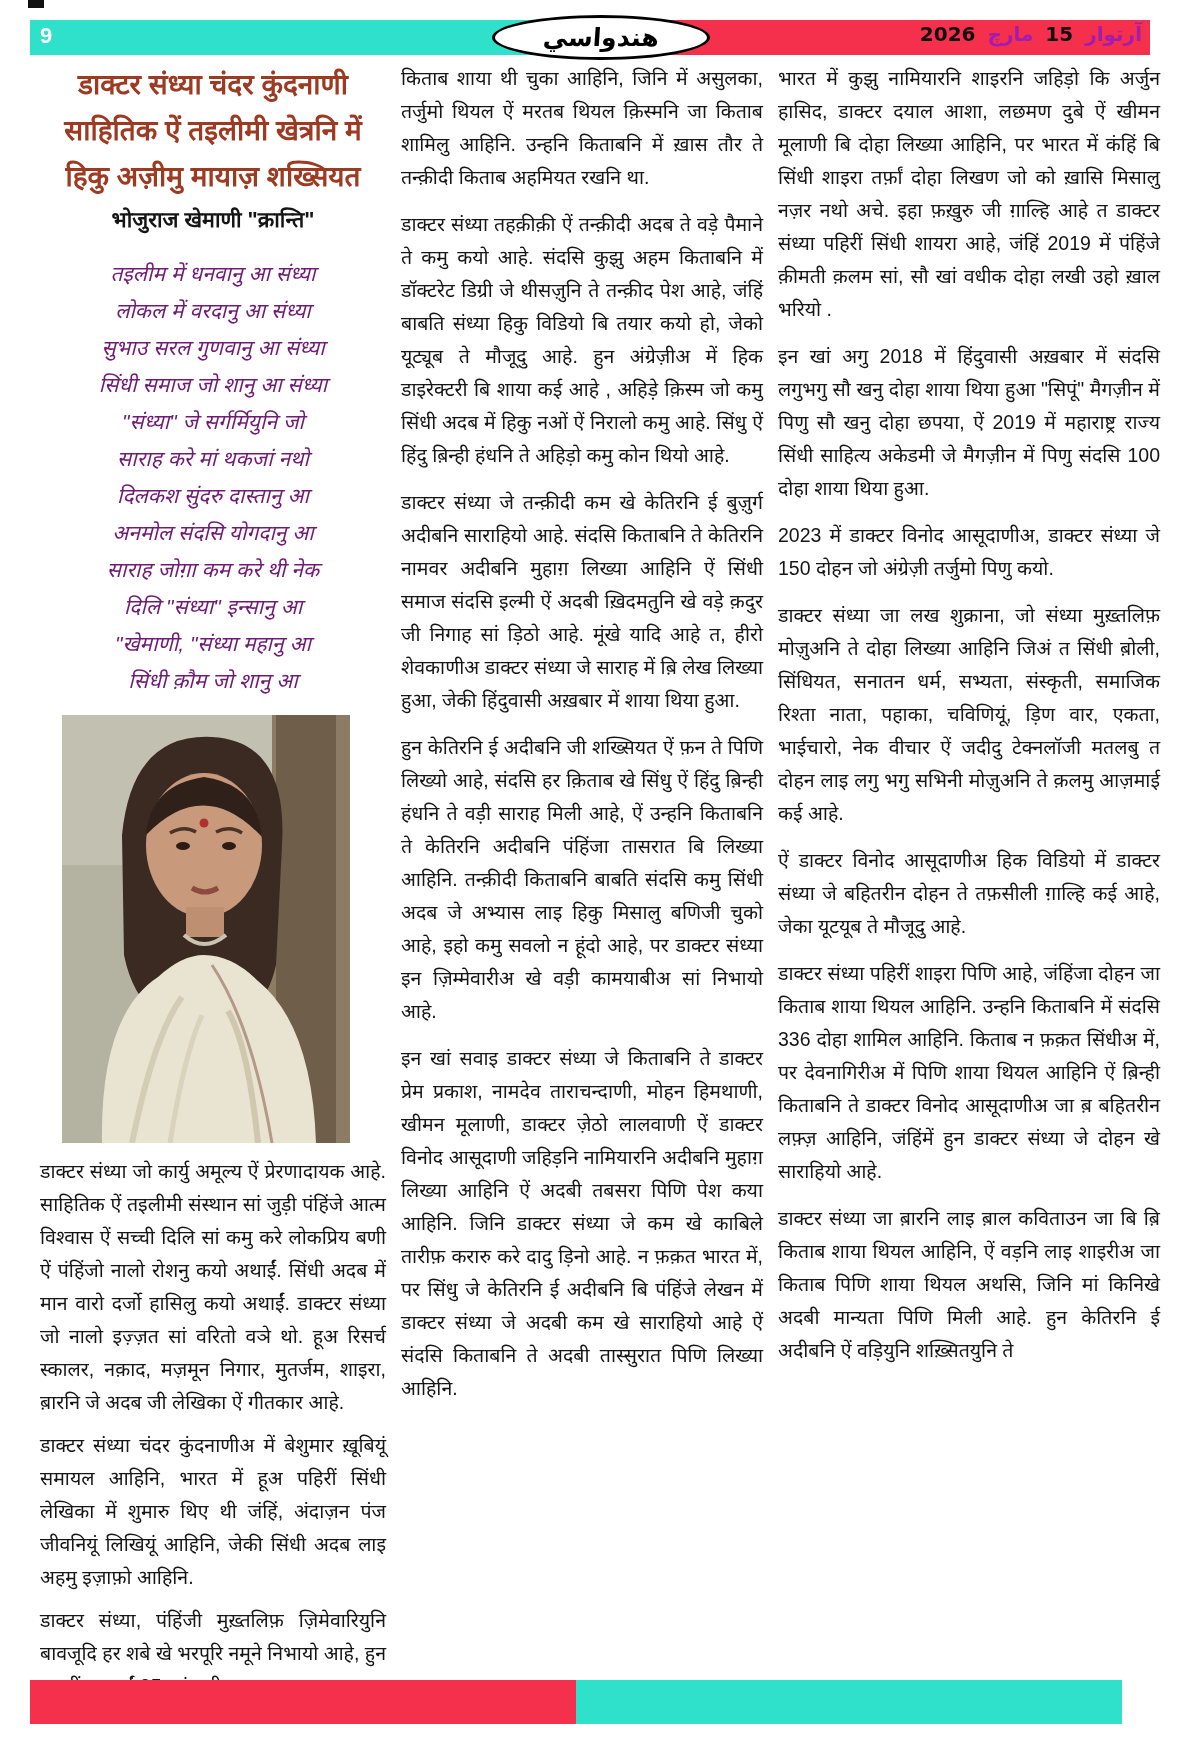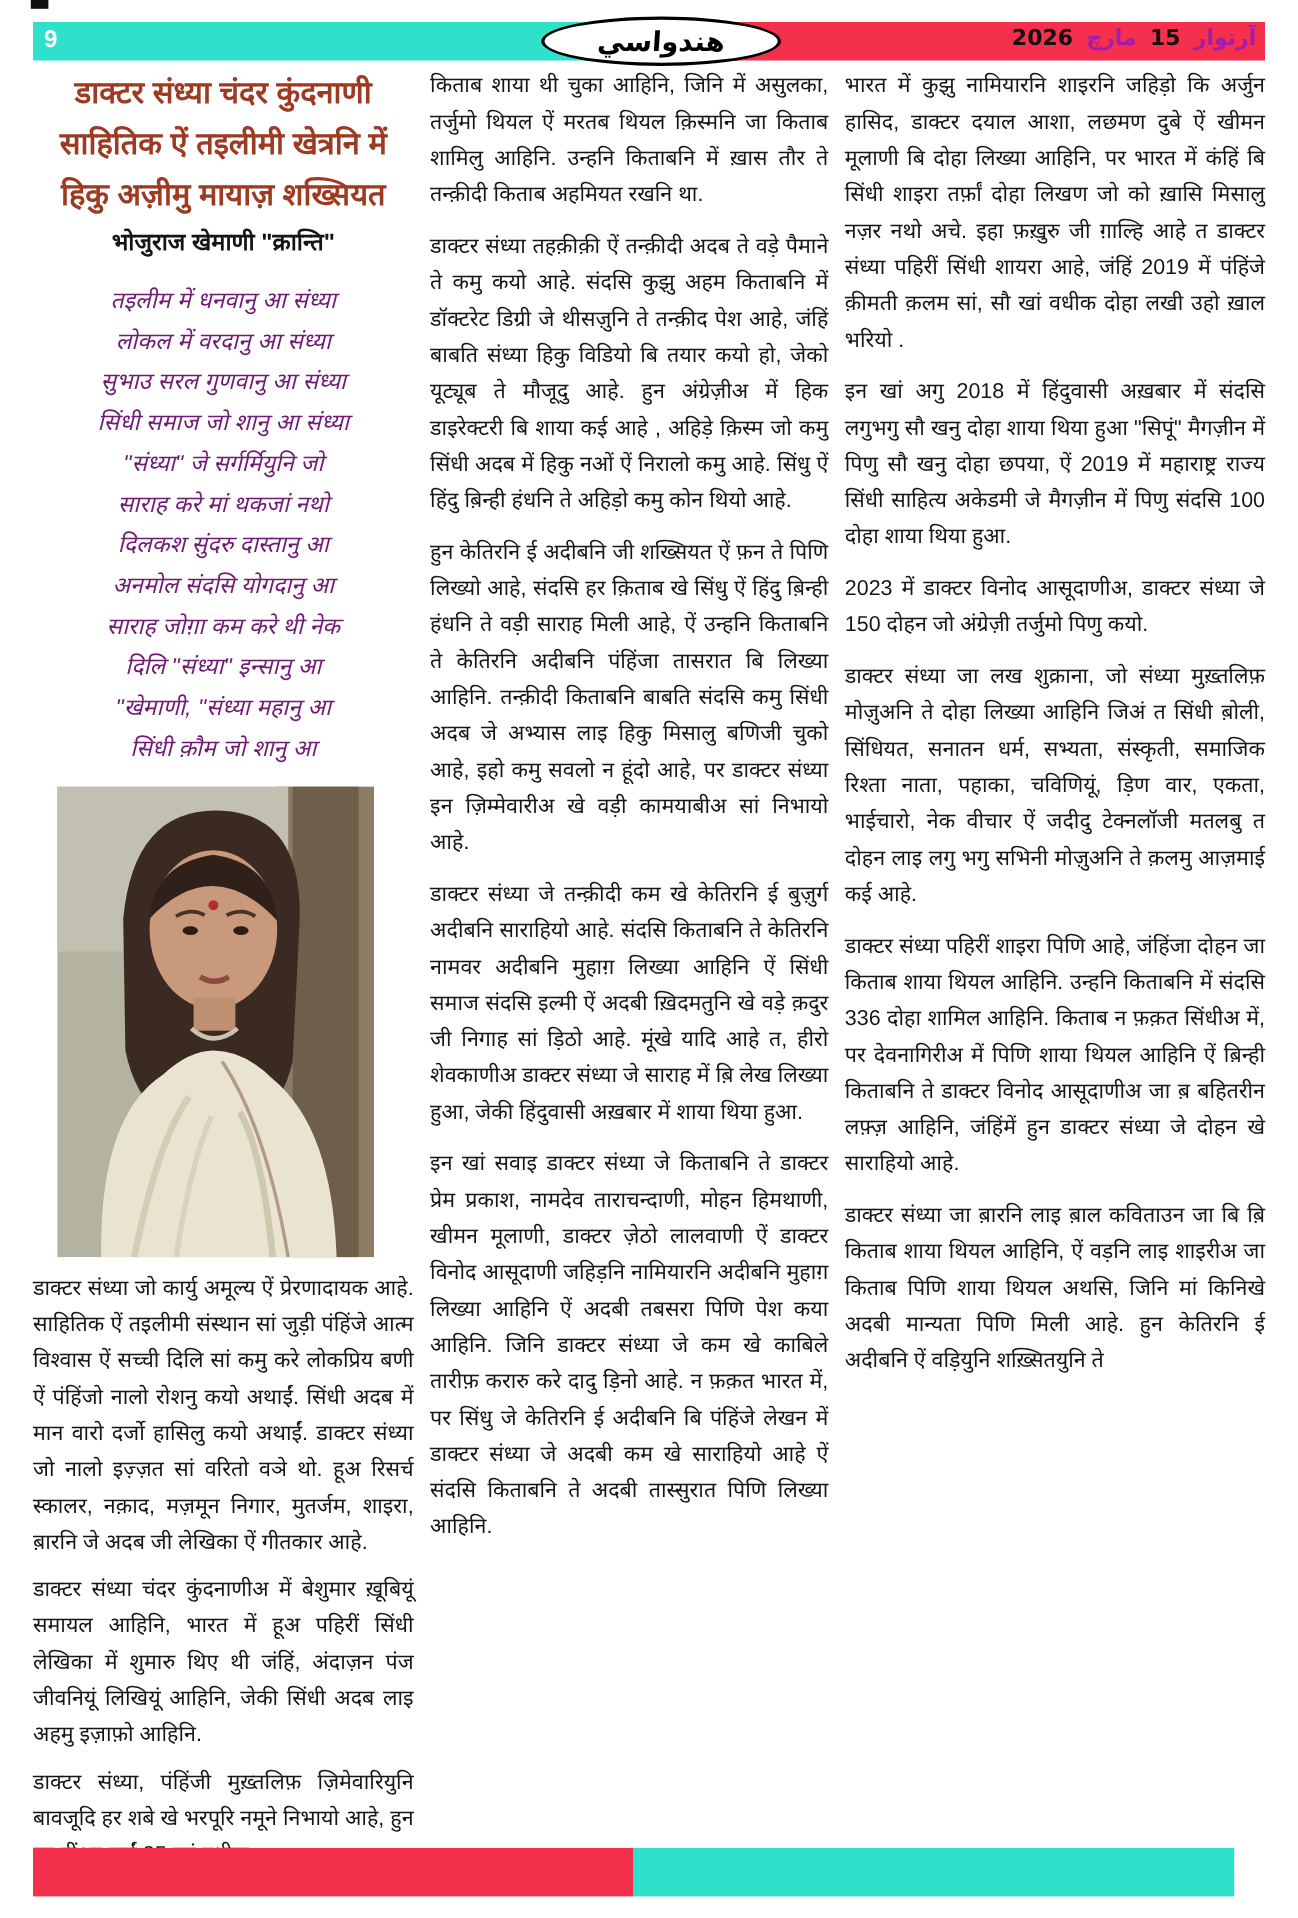--- a/index.html
+++ b/index.html
@@ -26,21 +26,21 @@
   }
   .logo-text { font-family:"DejaVu Sans",sans-serif; font-size:25px; font-weight:bold; color:#000; transform:skewX(-4deg); }
   .date-group {
     position:absolute; right:8px; top:2px; display:flex; align-items:center; gap:12px;
     direction:ltr; font-weight:bold; font-size:20px; font-family:"DejaVu Sans",sans-serif;
   }
   .d-black { color:#111; }
   .d-white { color:#a21caf; }
 
   
-  .content { position:absolute; left:30px; top:62px; width:1120px; display:flex; gap:15px; }
+  .content { position:absolute; left:40px; top:62px; width:1120px; display:flex; gap:15px; }
   .col { text-align:justify; }
   .col1 { width:346px; }
   .col2 { width:362px; }
   .col3 { width:382px; }
   .col p { font-size:19.5px; line-height:33px; margin-bottom:14px; }
   .col1 p { margin-bottom:10px; }
 
   .headline { color:#9c3a22; font-weight:bold; font-size:28px; line-height:46px; text-align:center; }
   .byline   { font-weight:bold; font-size:21.5px; text-align:center; margin-top:4px; }
   .poem { margin-top:22px; text-align:center; font-style:italic; }
@@ -137,30 +137,31 @@
       <div>
           <p>डाक्टर संध्या जो कार्यु अमूल्य ऐं प्रेरणादायक आहे. साहितिक ऐं तइलीमी संस्थान सां जुड़ी पंहिंजे आत्म विश्वास ऐं सच्ची दिलि सां कमु करे लोकप्रिय बणी ऐं पंहिंजो नालो रोशनु कयो अथाईं. सिंधी अदब में मान वारो दर्जो हासिलु कयो अथाईं. डाक्टर संध्या जो नालो इज़्ज़त सां वरितो वञे थो. हूअ रिसर्च स्कालर, नक़ाद, मज़मून निगार, मुतर्जम, शाइरा, ब़ारनि जे अदब जी लेखिका ऐं गीतकार आहे.</p>
           <p>डाक्टर संध्या चंदर कुंदनाणीअ में बेशुमार ख़ूबियूं समायल आहिनि, भारत में हूअ पहिरीं सिंधी लेखिका में शुमारु थिए थी जंहिं, अंदाज़न पंज जीवनियूं लिखियूं आहिनि, जेकी सिंधी अदब लाइ अहमु इज़ाफ़ो आहिनि.</p>
           <p>डाक्टर संध्या, पंहिंजी मुख़्तलिफ़ ज़िमेवारियुनि बावजूदि हर शबे खे भरपूरि नमूने निभायो आहे, हुन जा हींअर ताईं 35 खां वधीक</p>
         </div>
     </div>
 
     <div class="col col2">
         <p>किताब शाया थी चुका आहिनि, जिनि में असुलका, तर्जुमो थियल ऐं मरतब थियल क़िस्मनि जा किताब शामिलु आहिनि. उन्हनि किताबनि में ख़ास तौर ते तन्क़ीदी किताब अहमियत रखनि था.</p>
         <p>डाक्टर संध्या तहक़ीक़ी ऐं तन्क़ीदी अदब ते वड़े पैमाने ते कमु कयो आहे. संदसि कुझु अहम किताबनि में डॉक्टरेट डिग्री जे थीसज़ुनि ते तन्क़ीद पेश आहे, जंहिं बाबति संध्या हिकु विडियो बि तयार कयो हो, जेको यूट्यूब ते मौजूदु आहे. हुन अंग्रेज़ीअ में हिक डाइरेक्टरी बि शाया कई आहे , अहिड़े क़िस्म जो कमु सिंधी अदब में हिकु नओं ऐं निरालो कमु आहे. सिंधु ऐं हिंदु ब़िन्ही हंधनि ते अहिड़ो कमु कोन थियो आहे.</p>
+        <p>डाक्टर संध्या जे तन्क़ीदी कम खे केतिरनि ई बुज़ुर्ग अदीबनि साराहियो आहे. संदसि किताबनि ते केतिरनि नामवर अदीबनि मुहाग़ लिख्या आहिनि ऐं सिंधी समाज संदसि इल्मी ऐं अदबी ख़िदमतुनि खे वड़े क़दुर जी निगाह सां ड़िठो आहे. मूंखे यादि आहे त, हीरो शेवकाणीअ डाक्टर संध्या जे साराह में ब़ि लेख लिख्या हुआ, जेकी हिंदुवासी अख़बार में शाया थिया हुआ.</p>
         <p>हुन केतिरनि ई अदीबनि जी शख्सियत ऐं फ़न ते पिणि लिख्यो आहे, संदसि हर क़िताब खे सिंधु ऐं हिंदु ब़िन्ही हंधनि ते वड़ी साराह मिली आहे, ऐं उन्हनि किताबनि ते केतिरनि अदीबनि पंहिंजा तासरात बि लिख्या आहिनि. तन्क़ीदी किताबनि बाबति संदसि कमु सिंधी अदब जे अभ्यास लाइ हिकु मिसालु बणिजी चुको आहे, इहो कमु सवलो न हूंदो आहे, पर डाक्टर संध्या इन ज़िम्मेवारीअ खे वड़ी कामयाबीअ सां निभायो आहे.</p>
-        <p>डाक्टर संध्या जे तन्क़ीदी कम खे केतिरनि ई बुज़ुर्ग अदीबनि साराहियो आहे. संदसि किताबनि ते केतिरनि नामवर अदीबनि मुहाग़ लिख्या आहिनि ऐं सिंधी समाज संदसि इल्मी ऐं अदबी ख़िदमतुनि खे वड़े क़दुर जी निगाह सां ड़िठो आहे. मूंखे यादि आहे त, हीरो शेवकाणीअ डाक्टर संध्या जे साराह में ब़ि लेख लिख्या हुआ, जेकी हिंदुवासी अख़बार में शाया थिया हुआ.</p>
         <p>इन खां सवाइ डाक्टर संध्या जे किताबनि ते डाक्टर प्रेम प्रकाश, नामदेव ताराचन्दाणी, मोहन हिमथाणी, खीमन मूलाणी, डाक्टर ज़ेठो लालवाणी ऐं डाक्टर विनोद आसूदाणी जहिड़नि नामियारनि अदीबनि मुहाग़ लिख्या आहिनि ऐं अदबी तबसरा पिणि पेश कया आहिनि. जिनि डाक्टर संध्या जे कम खे काबिले तारीफ़ करारु करे दादु ड़िनो आहे. न फ़क़त भारत में, पर सिंधु जे केतिरनि ई अदीबनि बि पंहिंजे लेखन में डाक्टर संध्या जे अदबी कम खे साराहियो आहे ऐं संदसि किताबनि ते अदबी तास्सुरात पिणि लिख्या आहिनि.</p>
       </div>
 
     <div class="col col3">
         <p>भारत में कुझु नामियारनि शाइरनि जहिड़ो कि अर्जुन हासिद, डाक्टर दयाल आशा, लछमण दुबे ऐं खीमन मूलाणी बि दोहा लिख्या आहिनि, पर भारत में कंहिं बि सिंधी शाइरा तर्फ़ां दोहा लिखण जो को ख़ासि मिसालु नज़र नथो अचे. इहा फ़ख़ुरु जी ग़ाल्हि आहे त डाक्टर संध्या पहिरीं सिंधी शायरा आहे, जंहिं 2019 में पंहिंजे क़ीमती क़लम सां, सौ खां वधीक दोहा लखी उहो ख़ाल भरियो .</p>
         <p>इन खां अगु 2018 में हिंदुवासी अख़बार में संदसि लगुभगु सौ खनु दोहा शाया थिया हुआ "सिपूं" मैगज़ीन में पिणु सौ खनु दोहा छपया, ऐं 2019 में महाराष्ट्र राज्य सिंधी साहित्य अकेडमी जे मैगज़ीन में पिणु संदसि 100 दोहा शाया थिया हुआ.</p>
         <p>2023 में डाक्टर विनोद आसूदाणीअ, डाक्टर संध्या जे 150 दोहन जो अंग्रेज़ी तर्जुमो पिणु कयो.</p>
         <p>डाक्टर संध्या जा लख शुक्राना, जो संध्या मुख़्तलिफ़ मोज़ुअनि ते दोहा लिख्या आहिनि जिअं त सिंधी ब़ोली, सिंधियत, सनातन धर्म, सभ्यता, संस्कृती, समाजिक रिश्ता नाता, पहाका, चविणियूं, ड़िण वार, एकता, भाईचारो, नेक वीचार ऐं जदीदु टेक्नलॉजी मतलबु त दोहन लाइ लगु भगु सभिनी मोज़ुअनि ते क़लमु आज़माई कई आहे.</p>
+        <p>ऐं डाक्टर विनोद आसूदाणीअ हिक विडियो में डाक्टर संध्या जे बहितरीन दोहन ते तफ़सीली ग़ाल्हि कई आहे, जेका यूटयूब ते मौजूदु आहे.</p>
         <p>डाक्टर संध्या पहिरीं शाइरा पिणि आहे, जंहिंजा दोहन जा किताब शाया थियल आहिनि. उन्हनि किताबनि में संदसि 336 दोहा शामिल आहिनि. किताब न फ़क़त सिंधीअ में, पर देवनागिरीअ में पिणि शाया थियल आहिनि ऐं ब़िन्ही किताबनि ते डाक्टर विनोद आसूदाणीअ जा ब़ बहितरीन लफ़्ज़ आहिनि, जंहिंमें हुन डाक्टर संध्या जे दोहन खे साराहियो आहे.</p>
         <p>डाक्टर संध्या जा ब़ारनि लाइ ब़ाल कविताउन जा बि ब़ि किताब शाया थियल आहिनि, ऐं वड़नि लाइ शाइरीअ जा किताब पिणि शाया थियल अथसि, जिनि मां किनिखे अदबी मान्यता पिणि मिली आहे. हुन केतिरनि ई अदीबनि ऐं वड़ियुनि शख़्सितयुनि ते</p>
       </div>
   </div>
 
   <div class="footer-bar">
     <div class="bar-red"></div>
     <div class="bar-teal"></div>
   </div>
 

